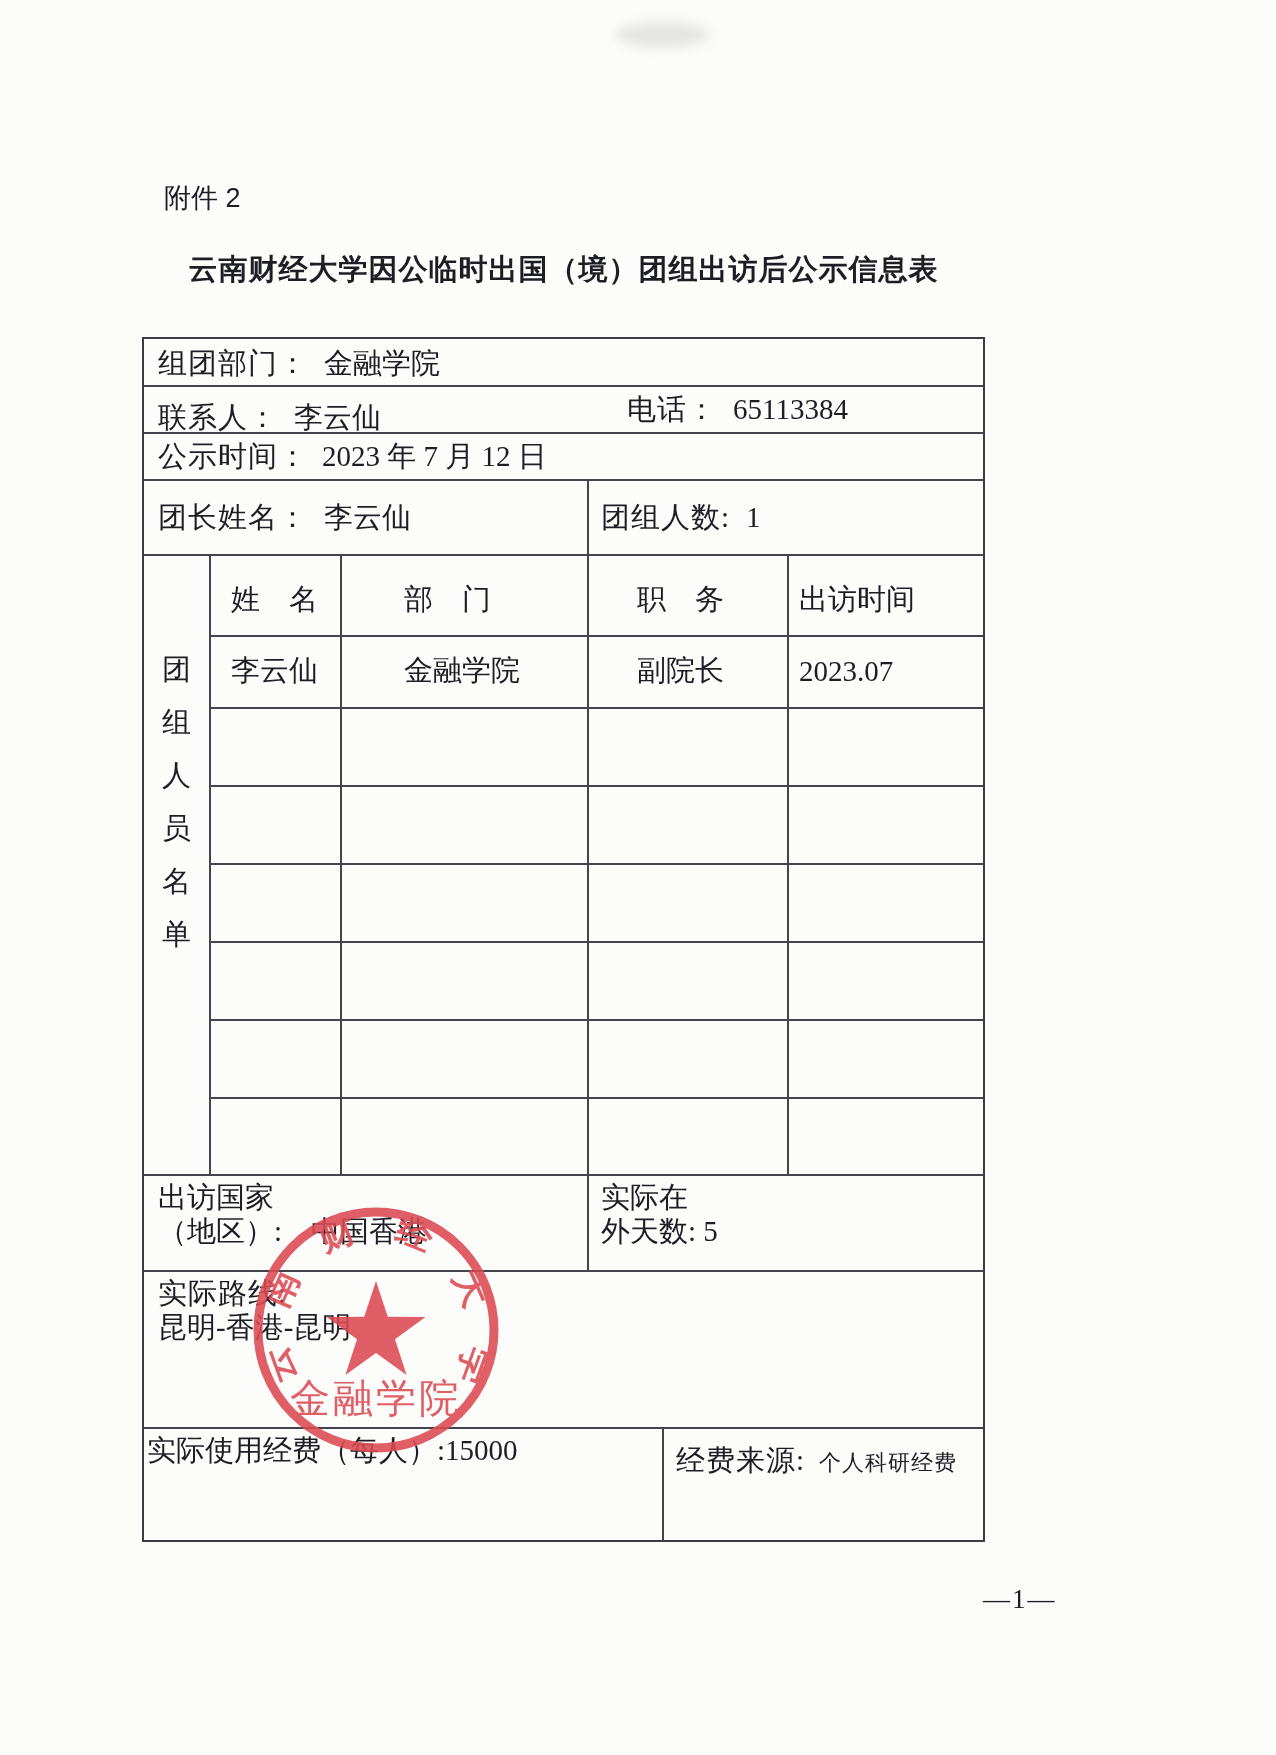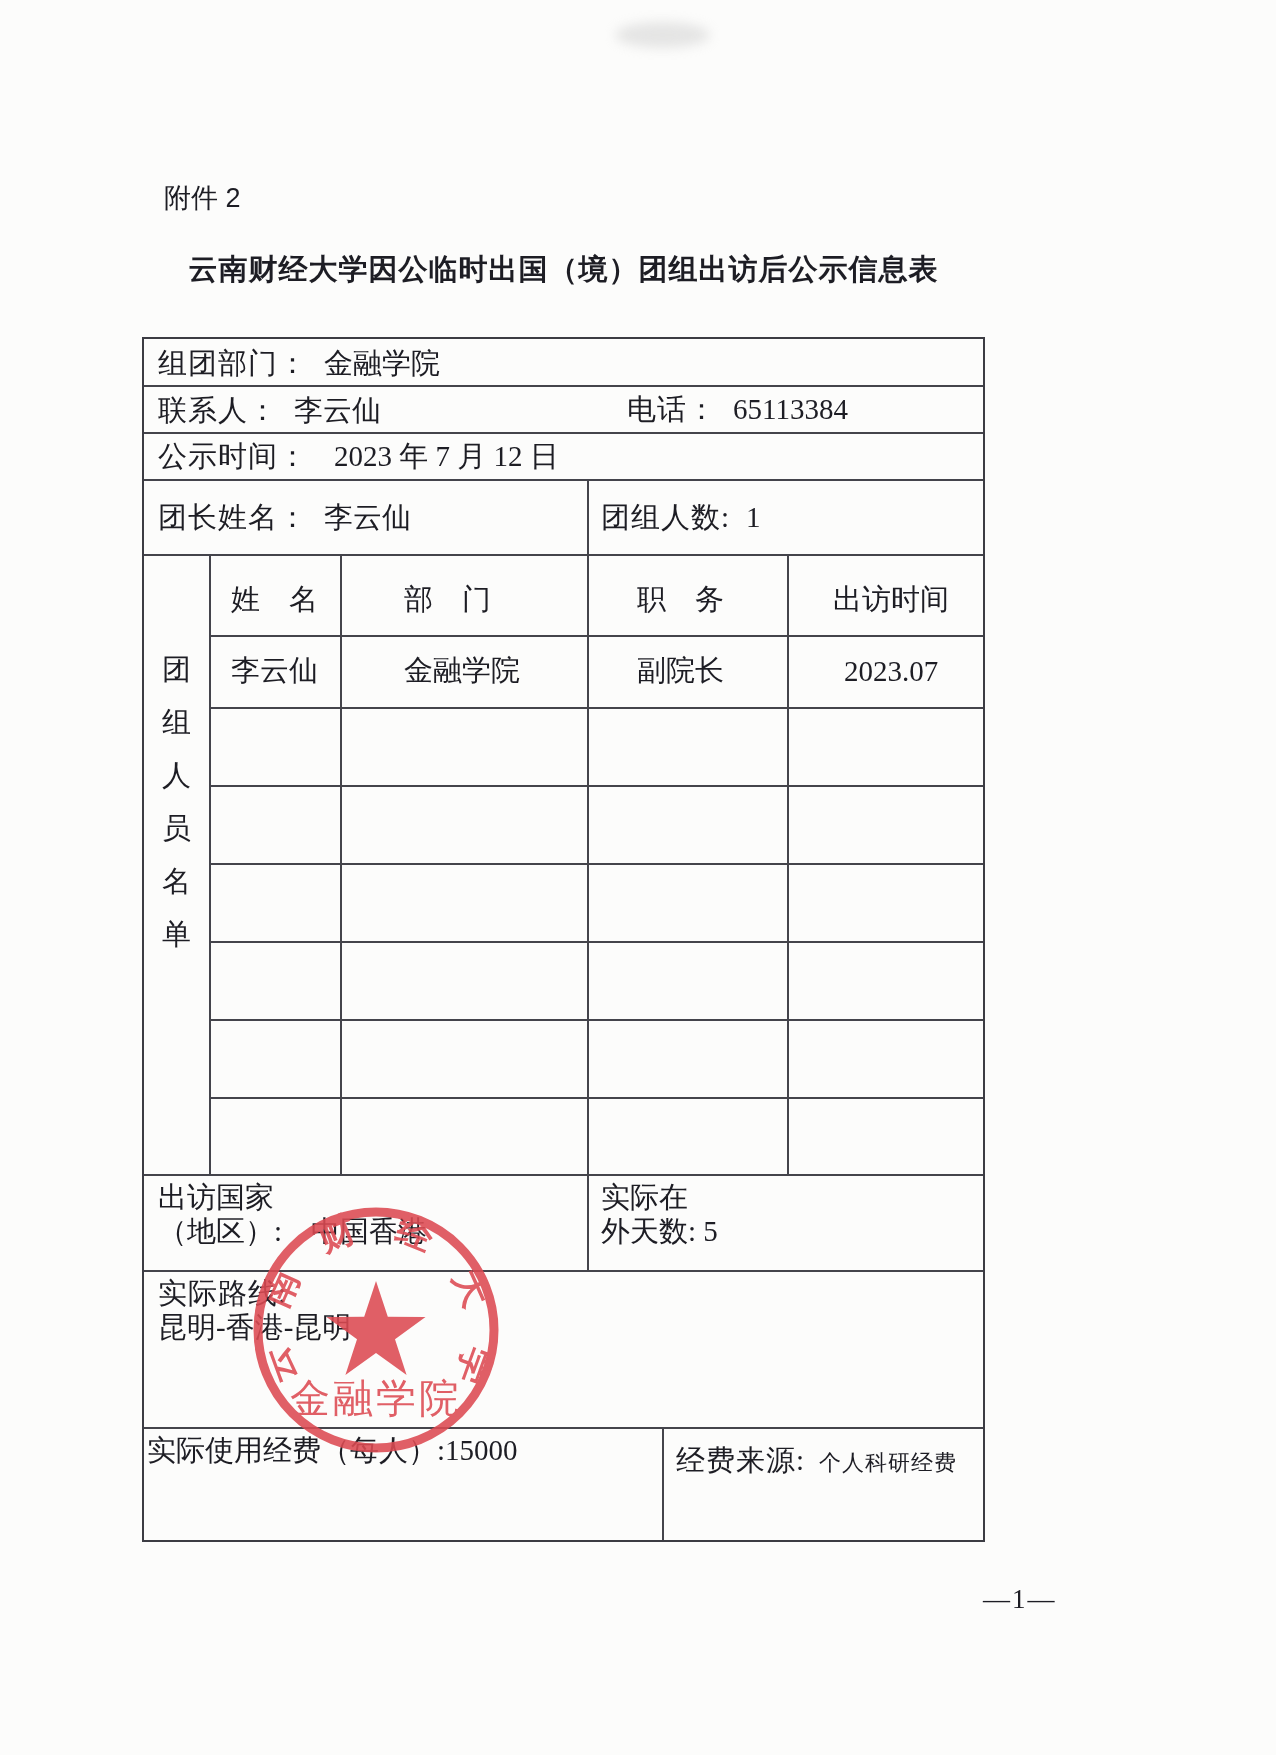--- a/index.html
+++ b/index.html
@@ -21,21 +21,21 @@
   .hl{position:absolute;height:2px;background:#44444b;left:0;right:0;}
   .vl{position:absolute;width:2px;background:#44444b;}
   .cellText{position:absolute;font-size:29px;line-height:34px;white-space:nowrap;}
   .lbl{letter-spacing:1px;}
   .val{margin-left:16px;}
   .prow{position:absolute;left:65px;right:0;display:flex;align-items:center;}
   .pcell{box-sizing:border-box;white-space:nowrap;font-size:29px;}
   .pc-name{width:131px;padding-left:22px;}
   .pc-dept{width:247px;padding-left:64px;}
   .pc-title{width:200px;padding-left:50px;}
-  .pc-date{width:196px;padding-left:12px;text-align:center;}
+  .pc-date{width:196px;padding-left:12px;}
   .side-label{position:absolute;left:0;top:215px;width:65px;height:620px;
     display:flex;flex-direction:column;align-items:center;justify-content:flex-start;
     padding-top:96px;box-sizing:border-box;font-size:29px;}
   .side-label span{display:block;margin-bottom:13px;}
   .two-line div{margin:0;}
   .stamp{position:absolute;left:246px;top:1200px;width:260px;height:260px;opacity:.88;}
   .pagenum{position:absolute;left:983px;top:1584px;font-size:27px;letter-spacing:2px;}
   .src-small{font-size:22px;margin-left:14px;letter-spacing:1px;}
 </style>
 </head>
@@ -71,29 +71,29 @@
     <div class="vl" style="left:196px;top:215px;height:620px"></div>
     <div class="vl" style="left:443px;top:215px;height:620px"></div>
     <div class="vl" style="left:643px;top:215px;height:620px"></div>
     <div class="vl" style="left:443px;top:835px;height:96px"></div>
     <div class="vl" style="left:518px;top:1088px;height:113px"></div>
 
     <div class="cellText" style="left:14px;top:7px">
       <span class="lbl">组团部门：</span><span class="val">金融学院</span>
     </div>
 
-    <div class="cellText" style="left:14px;top:54px">
+    <div class="cellText" style="left:14px;top:61px">
       <span class="lbl">联系人：</span><span class="val">李云仙</span>
     </div>
     <div class="cellText" style="left:483px;top:53px">
       <span class="lbl">电话：</span><span class="val">65113384</span>
     </div>
 
     <div class="cellText" style="left:14px;top:100px">
-      <span class="lbl">公示时间：</span><span class="val" style="margin-left:26px">2023 年 7 月 12 日</span>
+      <span class="lbl">公示时间：</span><span class="val" style="margin-left:14px">2023 年 7 月 12 日</span>
     </div>
 
     <div class="cellText" style="left:14px;top:161px">
       <span class="lbl">团长姓名：</span><span class="val">李云仙</span>
     </div>
     <div class="cellText" style="left:457px;top:161px">
       <span class="lbl">团组人数:</span><span class="val">1</span>
     </div>
 
     <div class="side-label">

